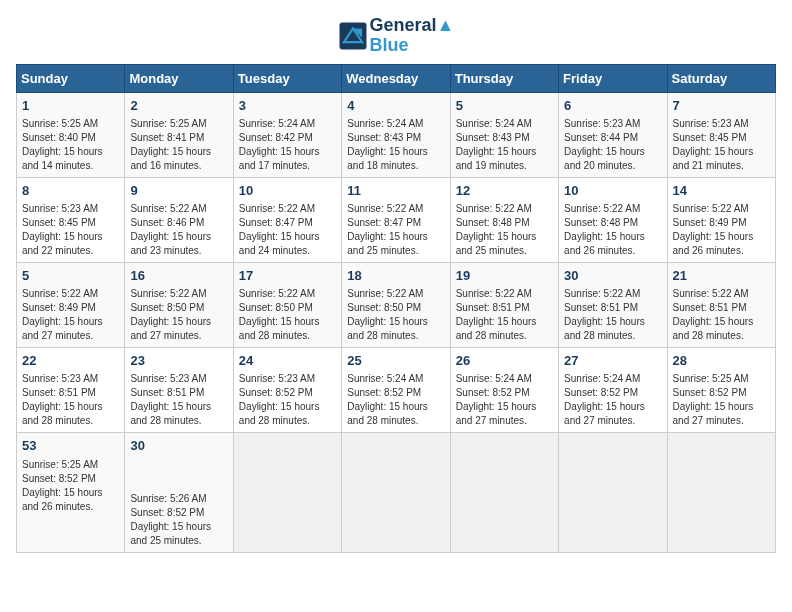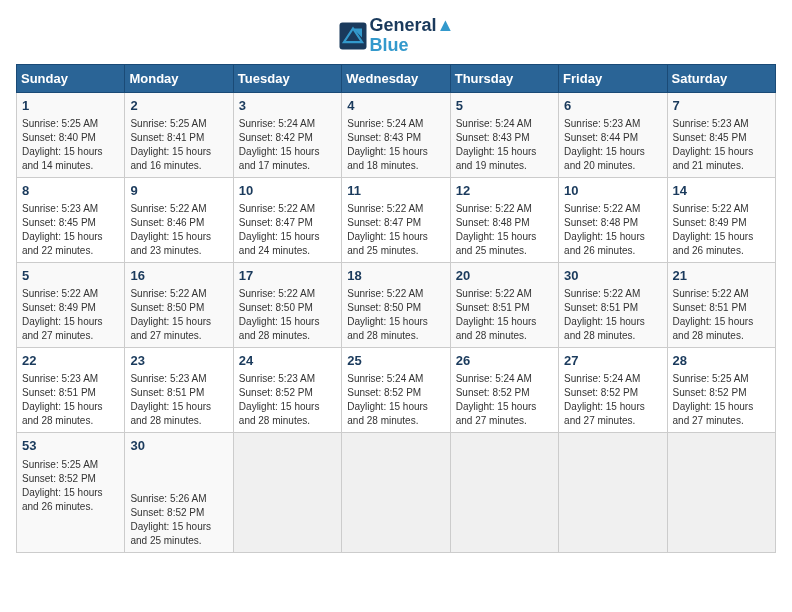--- a/index.html
+++ b/index.html
@@ -246,21 +246,21 @@
 and 28 minutes.</div>
         </td>
         <td>
           <span class="day-num">18</span>
           <div class="day-info" style="white-space: pre-line;">Sunrise: 5:22 AM
 Sunset: 8:50 PM
 Daylight: 15 hours
 and 28 minutes.</div>
         </td>
         <td>
-          <span class="day-num">20</span>
+          <span class="day-num">19</span>
           <div class="day-info" style="white-space: pre-line;">Sunrise: 5:22 AM
 Sunset: 8:51 PM
 Daylight: 15 hours
 and 28 minutes.</div>
         </td>
         <td>
           <span class="day-num">30</span>
           <div class="day-info" style="white-space: pre-line;">Sunrise: 5:22 AM
 Sunset: 8:51 PM
 Daylight: 15 hours

